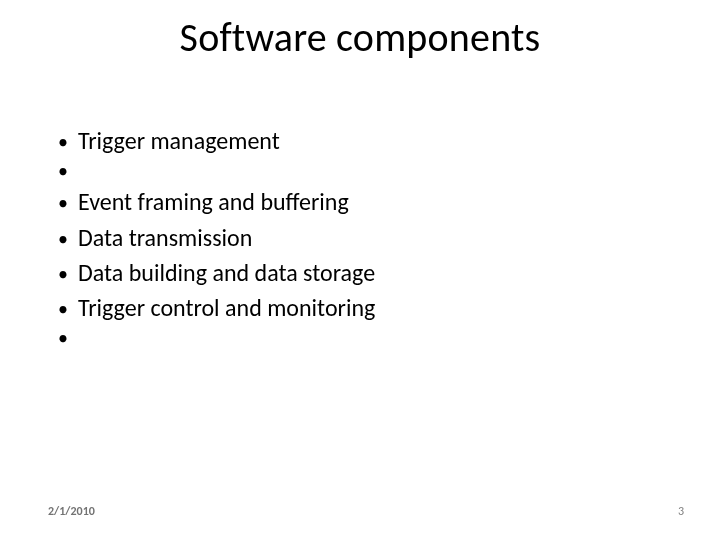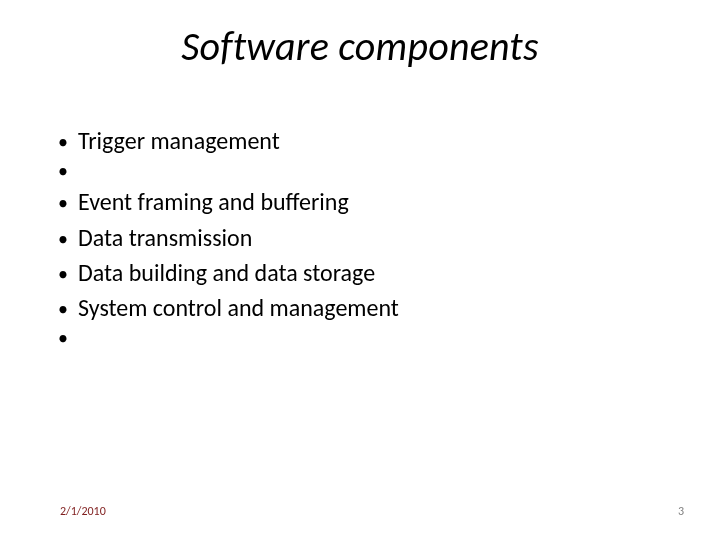--- a/index.html
+++ b/index.html
@@ -13,28 +13,27 @@
     overflow: hidden;
   }
   .slide {
     position: relative;
     width: 720px;
     height: 540px;
     box-sizing: border-box;
   }
   .title {
     position: absolute;
-    top: 22px;
+    top: 13px;
     left: 0;
     width: 100%;
     text-align: center;
     font-size: 40px;
     font-weight: 400;
     letter-spacing: 0.2px;
-    font-style: italic;
   }
   .body {
     position: absolute;
     top: 126px;
     left: 48px;
     right: 48px;
   }
   .bullet-row {
     display: flex;
     align-items: baseline;
@@ -47,23 +46,24 @@
     text-align: center;
     flex-shrink: 0;
   }
   .bullet-text {
     font-size: 24px;
     line-height: 1.22;
   }
   .footer-date {
     position: absolute;
     bottom: 22px;
-    left: 60px;
+    left: 48px;
     font-size: 12px;
-    color: #7f1d1d;
+    color: #737373;
+    font-weight: bold;
   }
   .footer-page {
     position: absolute;
     bottom: 22px;
     right: 36px;
     font-size: 12px;
     color: #7f7f7f;
   }
 </style>
 </head>
@@ -88,21 +88,21 @@
     <div class="bullet-row">
       <span class="dot">•</span>
       <span class="bullet-text">Data transmission</span>
     </div>
     <div class="bullet-row">
       <span class="dot">•</span>
       <span class="bullet-text">Data building and data storage</span>
     </div>
     <div class="bullet-row">
       <span class="dot">•</span>
-      <span class="bullet-text">System control and management</span>
+      <span class="bullet-text">Trigger control and monitoring</span>
     </div>
     <div class="bullet-row">
       <span class="dot">•</span>
     </div>
   </div>
 
   <div class="footer-date">2/1/2010</div>
   <div class="footer-page">3</div>
 
 </div>

